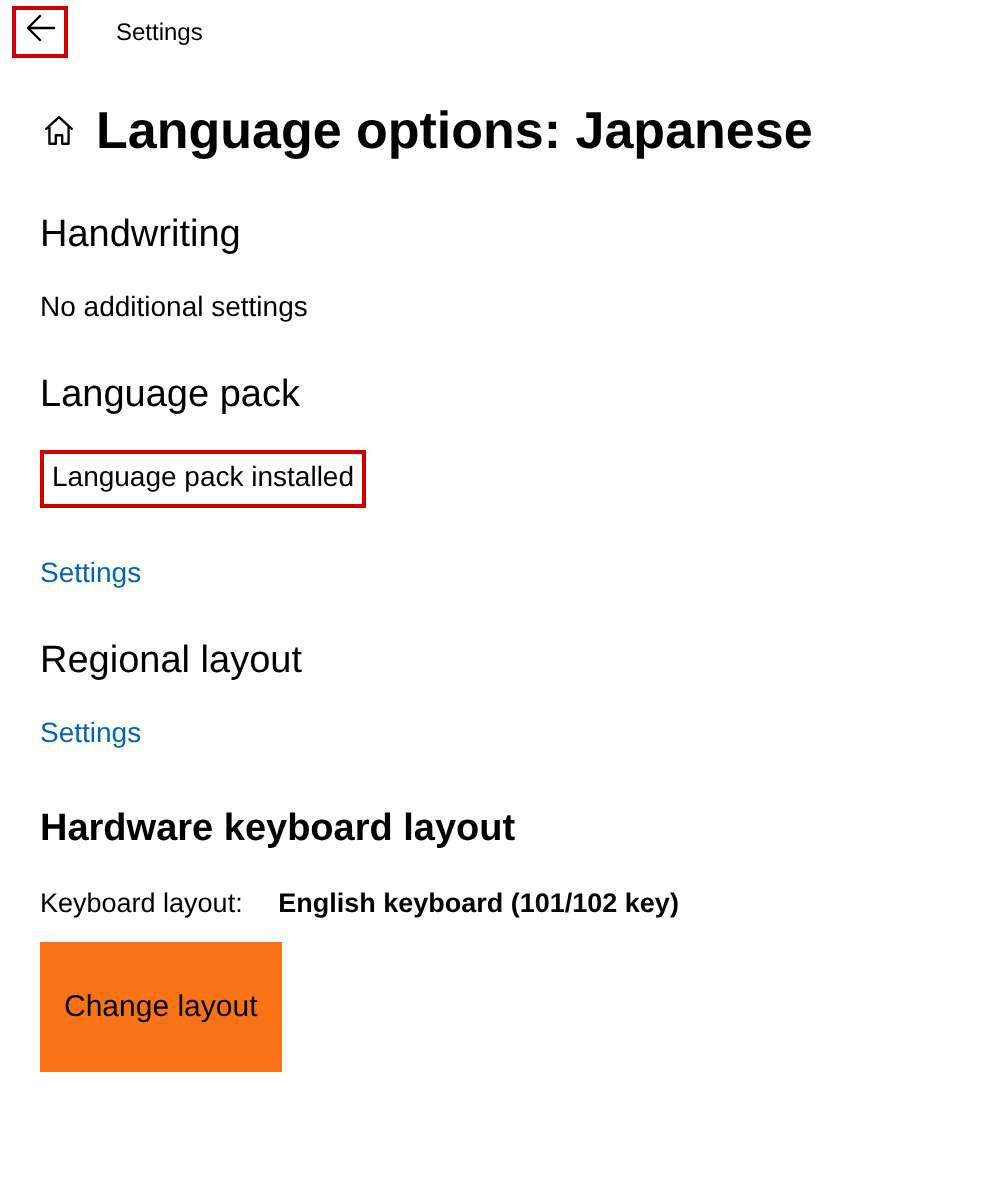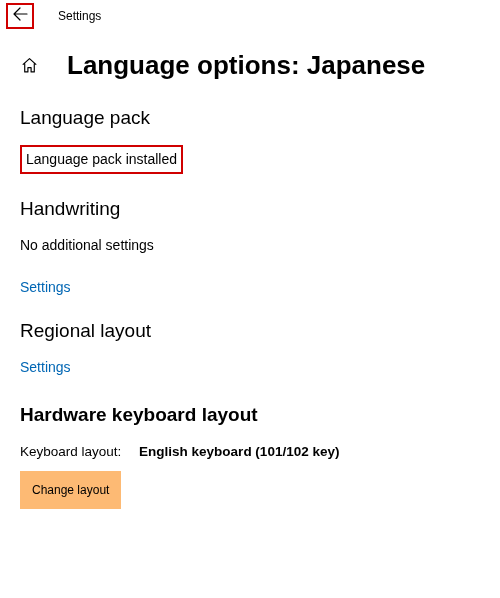--- a/index.html
+++ b/index.html
@@ -29,21 +29,21 @@
     .back-btn svg { width: 16px; height: 16px; }
     .win-title {
       font-size: 12px;
       margin-left: 24px;
       color: #000;
     }
     .content { padding: 18px 20px 0 20px; }
     .header-row {
       display: flex;
       align-items: center;
-      gap: 29px;
+      gap: 10px;
       margin-bottom: 26px;
     }
     .home-icon { width: 18px; height: 18px; display:flex; align-items:center; justify-content:center; }
     .home-icon svg { width: 17px; height: 17px; }
     .page-title {
       font-size: 26px;
       font-weight: 600;
       color: #000;
     }
     .section-heading {
@@ -74,24 +74,24 @@
     .hw-heading { margin-top: 10px; margin-bottom: 18px; font-weight: bold;}
     .kv-row {
       font-size: 13.5px;
       color: #000;
       margin-bottom: 12px;
     }
     .kv-row .label { display:inline-block; }
     .kv-row .value { display:inline-block; margin-left: 14px; font-weight: bold; }
     .btn {
       display: inline-block;
-      background: #fdba74;
+      background: #f97316;
       border: none;
-      padding: 12px 12px;
-      font-size: 12px;
+      padding: 24px 12px;
+      font-size: 15px;
       font-family: inherit;
       color: #000;
       cursor: pointer;
     }
   </style>
 </head>
 <body>
 
 <div class="titlebar">
   <div class="back-btn">
@@ -108,29 +108,29 @@
   <div class="header-row">
     <div class="home-icon">
       <svg viewBox="0 0 16 16">
           <path d="M2 7 L8 1.5 L14 7 M3.5 6 V14 H6.5 V10 H9.5 V14 H12.5 V6" stroke="#000" stroke-width="1.1" fill="none" stroke-linejoin="round" stroke-linecap="round"></path>
         </svg>
     </div>
     <div class="page-title">Language options: Japanese</div>
   </div>
 
   <div class="section tight">
+    <div class="section-heading">Handwriting</div>
+    <span class="status-text">No additional settings</span>
+  </div>
+
+  <div class="section tight">
     <div class="section-heading">Language pack</div>
     <span class="highlight-box">
       <span class="status-text">Language pack installed</span>
     </span>
-  </div>
-
-  <div class="section tight">
-    <div class="section-heading">Handwriting</div>
-    <span class="status-text">No additional settings</span>
   </div>
 
   <div class="section tight">
     <span class="link">Settings</span>
   </div>
 
   <div class="section">
     <div class="section-heading">Regional layout</div>
     <span class="link">Settings</span>
   </div>

